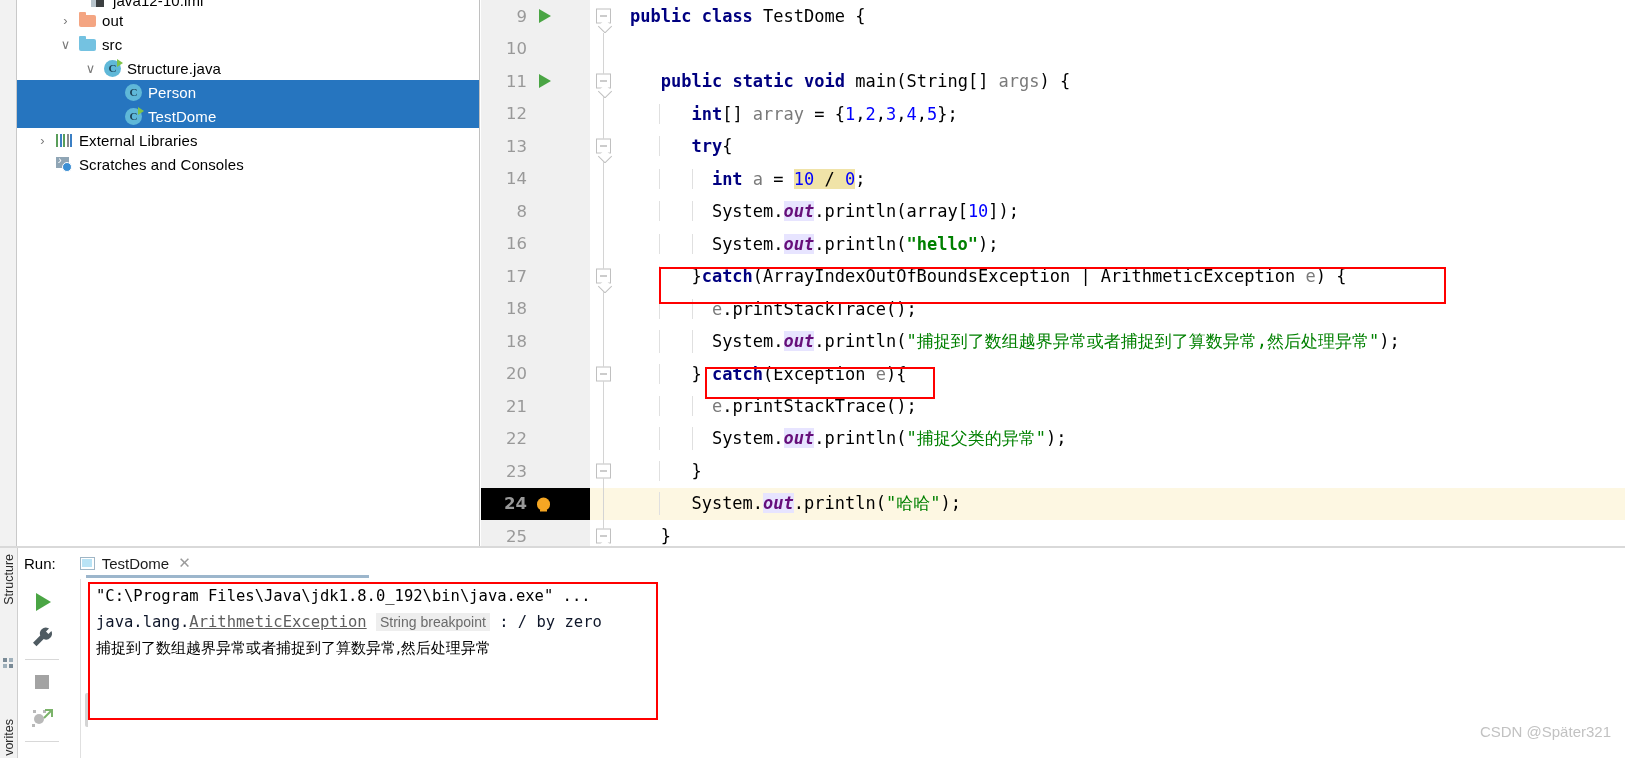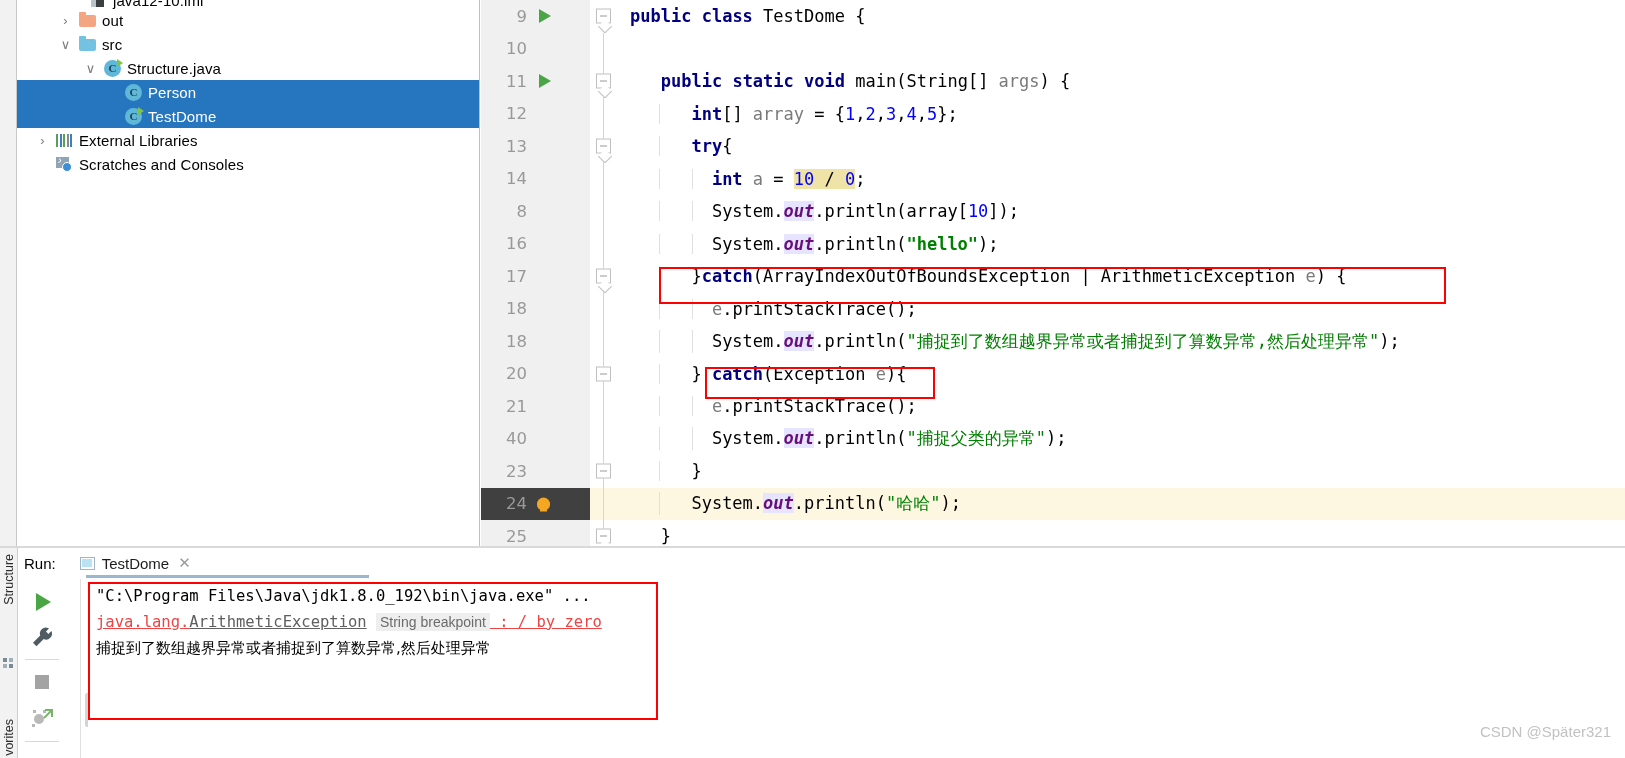--- a/index.html
+++ b/index.html
@@ -78,21 +78,21 @@
   }
   .ed-row {
     position:relative; height:32.5px; display:flex; align-items:center;
     font-family:"DejaVu Sans Mono", monospace; font-size:17px;
   }
   .ed-row.hl { background:#fdf7e2; }
   .gutter {
     width:109px; height:100%; flex:0 0 auto; position:relative;
     background:#f0f0f0; display:flex; align-items:center;
   }
-  .ed-row.hl .gutter { background:#404040; }
+  .ed-row.hl .gutter { background:#000000;font-weight:bold; }
   .lnum {
     width:46px; text-align:right; color:#999999; font-size:16.5px;
     font-family:"DejaVu Sans", sans-serif;
   }
   .runmark {
     position:absolute; left:58px; top:50%; transform:translateY(-50%);
     width:0;height:0; border-left:12px solid #4aa544;
     border-top:7px solid transparent; border-bottom:7px solid transparent;
   }
   .bulb {
@@ -176,21 +176,21 @@
   .tb { position:absolute; width:34px; height:34px; }
   .tbsep { position:absolute; left:6px; width:34px; height:1px; background:#d8d8d8; }
   .tb-active { background:#d4d4d4; border-radius:2px; }
 
   .console {
     position:absolute; left:88px; top:35px; width:1537px; height:175px;
     background:#ffffff; font-family:"DejaVu Sans Mono", monospace; font-size:15.5px;
     overflow:hidden;
   }
   .cline { height:26px; line-height:26px; white-space:pre; padding-left:8px; color:#000; }
-  .excl { color:#ef4444;text-decoration:underline; }
+  .excl { color:#0f172a; }
   .exlink { color:#5f5f5f; text-decoration:underline; }
   .bpbadge { background:#eeeeee; color:#6b6b6b; font-family:"Liberation Sans",sans-serif; font-size:14px; padding:1px 4px; }
   .stlink { color:#2a5db0; text-decoration:underline; }
   .cjk { font-family:"DejaVu Sans", sans-serif; font-size:15px; }
   .console-redbox { position:absolute; left:88px; top:582px; width:570px; height:138px; border:2.5px solid #ff0000; z-index:40; pointer-events:none; }
 
   .watermark {
     position:absolute; right:14px; bottom:18px;
     font-size:15px; color:#c2c2c2; font-family:"Liberation Sans", sans-serif;
   }
@@ -403,21 +403,21 @@
         <span class="lnum">21</span>
       </div>
       <div class="foldcol">
           <span class="foldline"></span>
         </div>
       <div class="code"><span class="indentguide" style="left:41px;"></span><span class="indentguide" style="left:74px;"></span><span class="plain">        </span><span class="lv">e</span><span class="plain">.</span><span class="plain">printStackTrace</span><span class="plain">();</span></div>
     </div>
 
     <div class="ed-row">
       <div class="gutter">
-        <span class="lnum">40</span>
+        <span class="lnum">22</span>
       </div>
       <div class="foldcol">
           <span class="foldline"></span>
         </div>
       <div class="code"><span class="indentguide" style="left:41px;"></span><span class="indentguide" style="left:74px;"></span><span class="plain">        </span><span class="plain">System</span><span class="plain">.</span><span class="fld">out</span><span class="plain">.</span><span class="plain">println</span><span class="plain">(</span><span class="strz">"捕捉父类的异常"</span><span class="plain">);</span></div>
     </div>
 
     <div class="ed-row">
       <div class="gutter">
         <span class="lnum">23</span>

